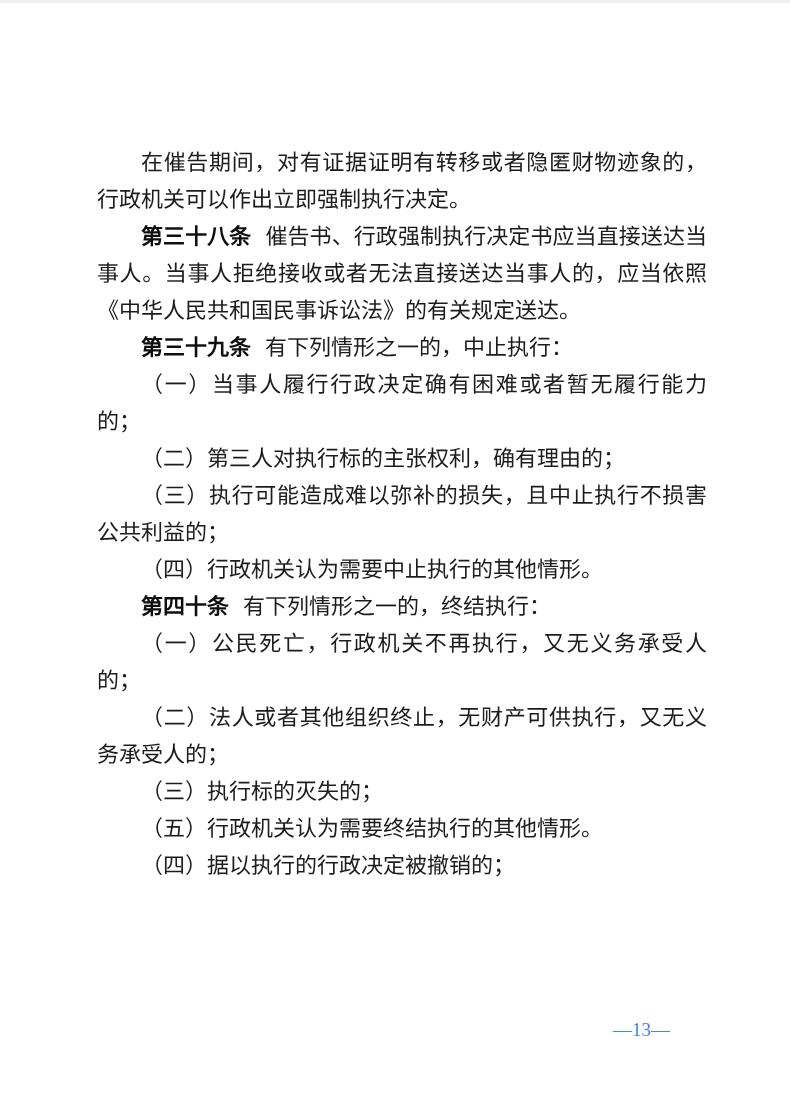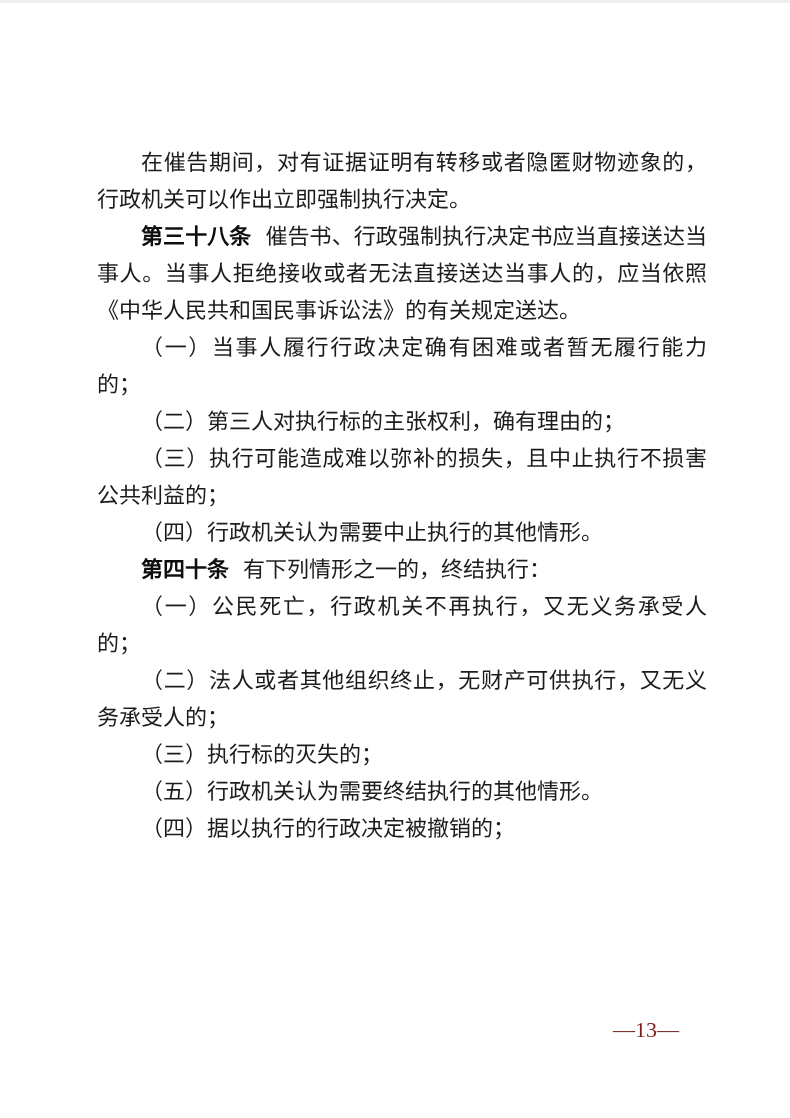--- a/index.html
+++ b/index.html
@@ -48,39 +48,40 @@
     color: #0e0e0e;
   }
   .article-heading:not(:empty) {
     margin-right: 14px;         
   }
   .page-number {
     position: absolute;
     left: 613px;
     top: 1018px;
     width: 70px;
-    font-size: 22px;
+    font-size: 19px;
     line-height: 24px;
-    color: #7f1d1d;
+    color: #3b82f6;
     letter-spacing: 0;
     white-space: nowrap;
   }
 </style>
 </head>
 <body>
 
 <div class="page">
   <div class="scan-edge"></div>
 
   <div class="doc-body">
 
     <p class="para"><span class="article-heading"></span><span>在催告期间，对有证据证明有转移或者隐匿财物迹象的，行政机关可以作出立即强制执行决定。</span></p>
 
     <p class="para"><span class="article-heading">第三十八条</span><span>催告书、行政强制执行决定书应当直接送达当事人。当事人拒绝接收或者无法直接送达当事人的，应当依照《中华人民共和国民事诉讼法》的有关规定送达。</span></p>
 
+    <p class="para"><span class="article-heading">第三十九条</span><span>有下列情形之一的，中止执行：</span></p>
 
     <p class="para"><span class="article-heading"></span><span>（一）当事人履行行政决定确有困难或者暂无履行能力的；</span></p>
 
     <p class="para"><span class="article-heading"></span><span>（二）第三人对执行标的主张权利，确有理由的；</span></p>
 
     <p class="para"><span class="article-heading"></span><span>（三）执行可能造成难以弥补的损失，且中止执行不损害公共利益的；</span></p>
 
     <p class="para"><span class="article-heading"></span><span>（四）行政机关认为需要中止执行的其他情形。</span></p>
 
 

